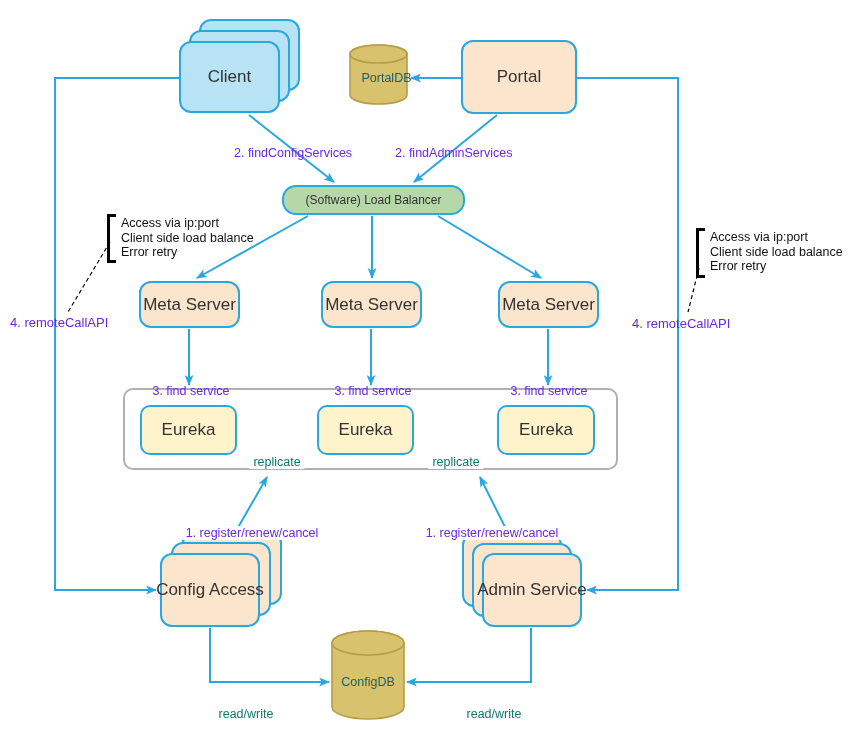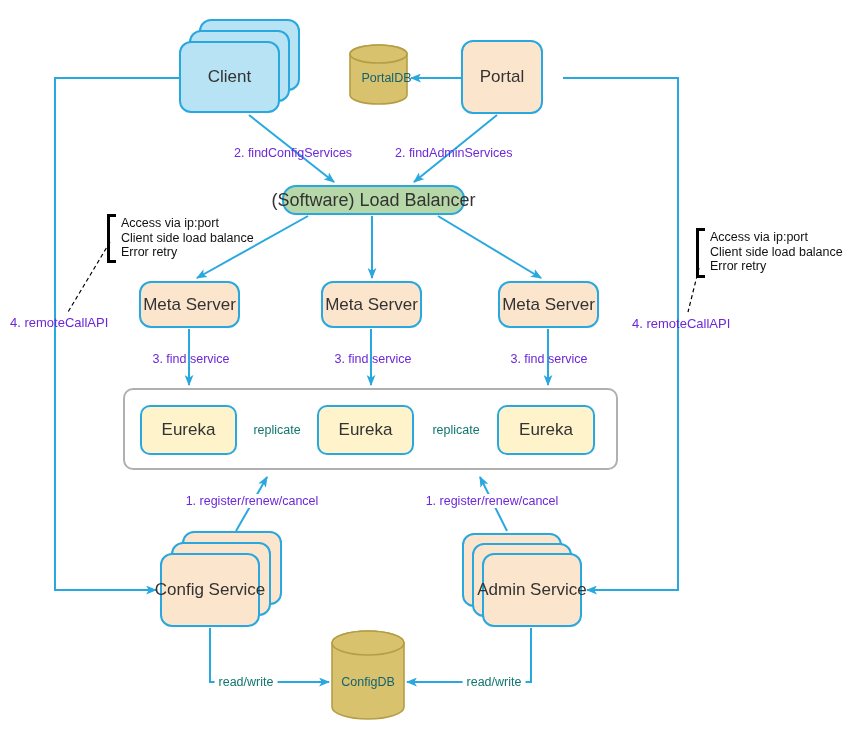--- a/index.html
+++ b/index.html
@@ -22,21 +22,21 @@
   .stackback { }
 
   .container-box {
     position:absolute; box-sizing:border-box; background:#fff;
     border:2px solid #B0B0B0; border-radius:10px;
   }
 
   .edge-label {
     position:absolute; font-size:12.5px; color:#6d28d9; white-space:nowrap;
   }
-  .edge-label.center { transform:translateX(-50%); }
+  .edge-label.center { transform:translateX(-50%);margin-top:32px; }
   .edge-label.dark { color:#0f766e; background:#fff; padding:0 4px; }
 
   .db-label {
     position:absolute; font-size:12.5px; color:#15616D;
     text-align:center; white-space:nowrap;
   }
 
   .bracket {
     position:absolute; box-sizing:border-box; width:9px;
     border-left:3px solid #000; border-top:3px solid #000; border-bottom:3px solid #000;
@@ -97,25 +97,25 @@
   </svg>
 
   <div class="box blue stackback" style="left:199px;top:19px;width:101px;height:72px;"></div>
   <div class="box blue stackback" style="left:189px;top:30px;width:101px;height:72px;"></div>
   <div class="box blue" style="left:179px;top:41px;width:101px;height:72px;">
     <span>Client</span>
   </div>
 
   <div class="db-label" style="left:350px;top:71px;width:57px;padding-left:8px;">PortalDB</div>
 
-  <div class="box peach" style="left:461px;top:40px;width:82px;height:74px;">
+  <div class="box peach" style="left:461px;top:40px;width:116px;height:74px;">
     <span>Portal</span>
   </div>
 
-  <div class="box green" style="left:282px;top:185px;width:183px;height:30px;font-size:18px;">
+  <div class="box green" style="left:282px;top:185px;width:183px;height:30px;font-size:12px;">
     <span>(Software) Load Balancer</span>
   </div>
 
   <div class="box peach" style="left:139px;top:281px;width:101px;height:47px;">
     <span>Meta Server</span>
   </div>
   <div class="box peach" style="left:321px;top:281px;width:101px;height:47px;">
     <span>Meta Server</span>
   </div>
   <div class="box peach" style="left:498px;top:281px;width:101px;height:47px;">
@@ -129,21 +129,21 @@
   <div class="box yellow" style="left:317px;top:405px;width:97px;height:50px;">
     <span>Eureka</span>
   </div>
   <div class="box yellow" style="left:497px;top:405px;width:98px;height:50px;">
     <span>Eureka</span>
   </div>
 
   <div class="box peach stackback" style="left:182px;top:531px;width:100px;height:74px;"></div>
   <div class="box peach stackback" style="left:171px;top:542px;width:100px;height:74px;"></div>
   <div class="box peach" style="left:160px;top:553px;width:100px;height:74px;">
-    <span>Config Service</span>
+    <span>Config Access</span>
   </div>
 
   <div class="box peach stackback" style="left:462px;top:533px;width:100px;height:74px;"></div>
   <div class="box peach stackback" style="left:472px;top:543px;width:100px;height:74px;"></div>
   <div class="box peach" style="left:482px;top:553px;width:100px;height:74px;">
     <span>Admin Service</span>
   </div>
 
   <div class="db-label" style="left:332px;top:675px;width:72px;">ConfigDB</div>
 

